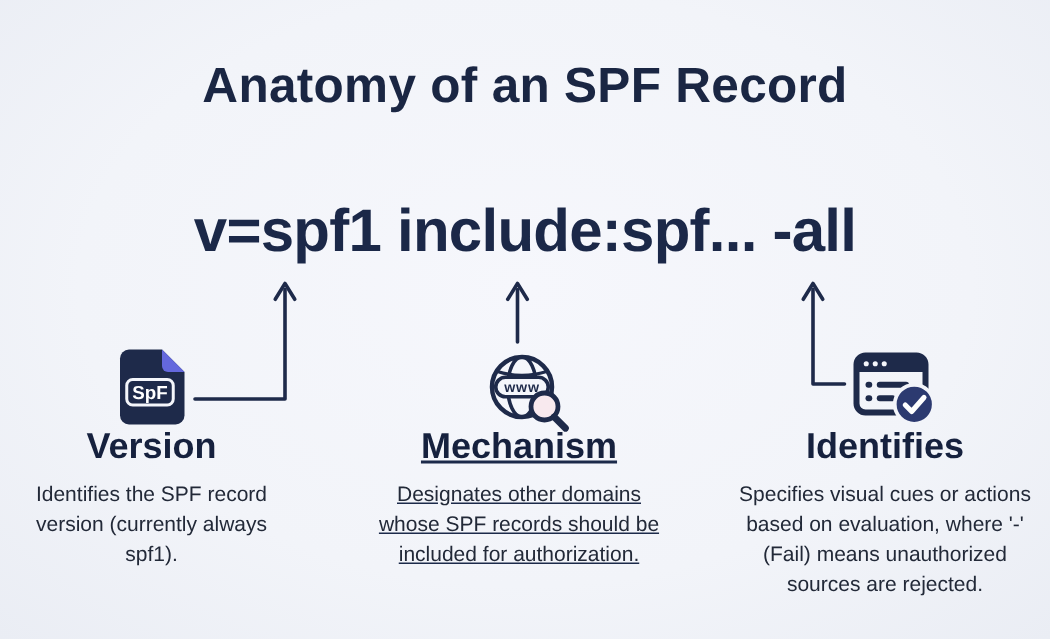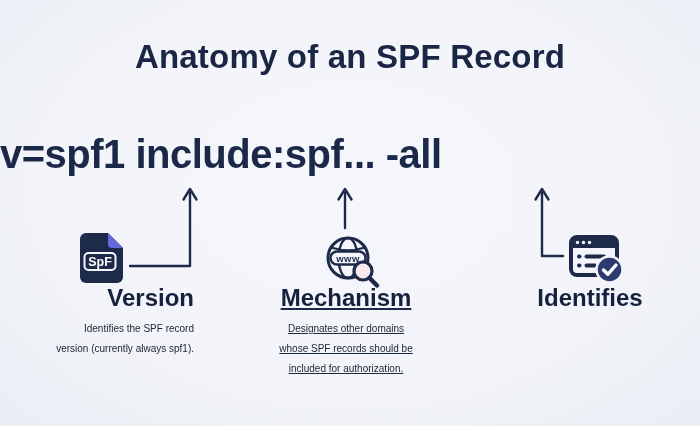--- a/index.html
+++ b/index.html
@@ -12,40 +12,40 @@
     color:#1c2a4a;
   }
   .title{
     position:absolute;left:0;top:38px;width:700px;
     text-align:center;
     font-size:33px;font-weight:700;letter-spacing:.2px;
     color:#1a2643;margin:0;
   }
   .record{
     position:absolute;left:0;top:132px;width:700px;
-    text-align:left;
+    text-align:center;
     font-size:40px;font-weight:800;letter-spacing:-.5px;
     color:#1b2848;white-space:nowrap;
   }
   .arrows{position:absolute;left:0;top:0;pointer-events:none;}
   .icon{position:absolute;}
   .icon-version{left:77px;top:232px;}
   .icon-mechanism{left:322px;top:233px;}
   .icon-qualifier{left:568px;top:234px;}
   .col{position:absolute;top:284px;text-align:center;}
-  .col-version{left:8px;width:186px;text-align:right;}
+  .col-version{left:8px;width:186px;}
   .col-mechanism{left:243px;width:206px;text-decoration:underline;}
   .col-qualifier{left:480px;width:220px;}
   .col h2{
     margin:0 0 7px 0;
     font-size:24px;font-weight:700;color:#16213e;
   }
   .col p{
     margin:0;
-    font-size:10px;line-height:20px;
+    font-size:14px;line-height:20px;
     color:#222938;
     white-space:pre-line;
   }
   .svgtext{font-family:"Liberation Sans", sans-serif;font-weight:bold;}
 </style>
 </head>
 <body>
 
 <div class="canvas">
 
@@ -119,15 +119,19 @@
 
   <div class="col col-mechanism">
     <h2>Mechanism</h2>
     <p>Designates other domains
 whose SPF records should be
 included for authorization.</p>
   </div>
 
   <div class="col col-qualifier">
     <h2>Identifies</h2>
+    <p>Specifies visual cues or actions
+based on evaluation, where '-'
+(Fail) means unauthorized
+sources are rejected.</p>
   </div>
 
 </div>
 
 </body></html>

